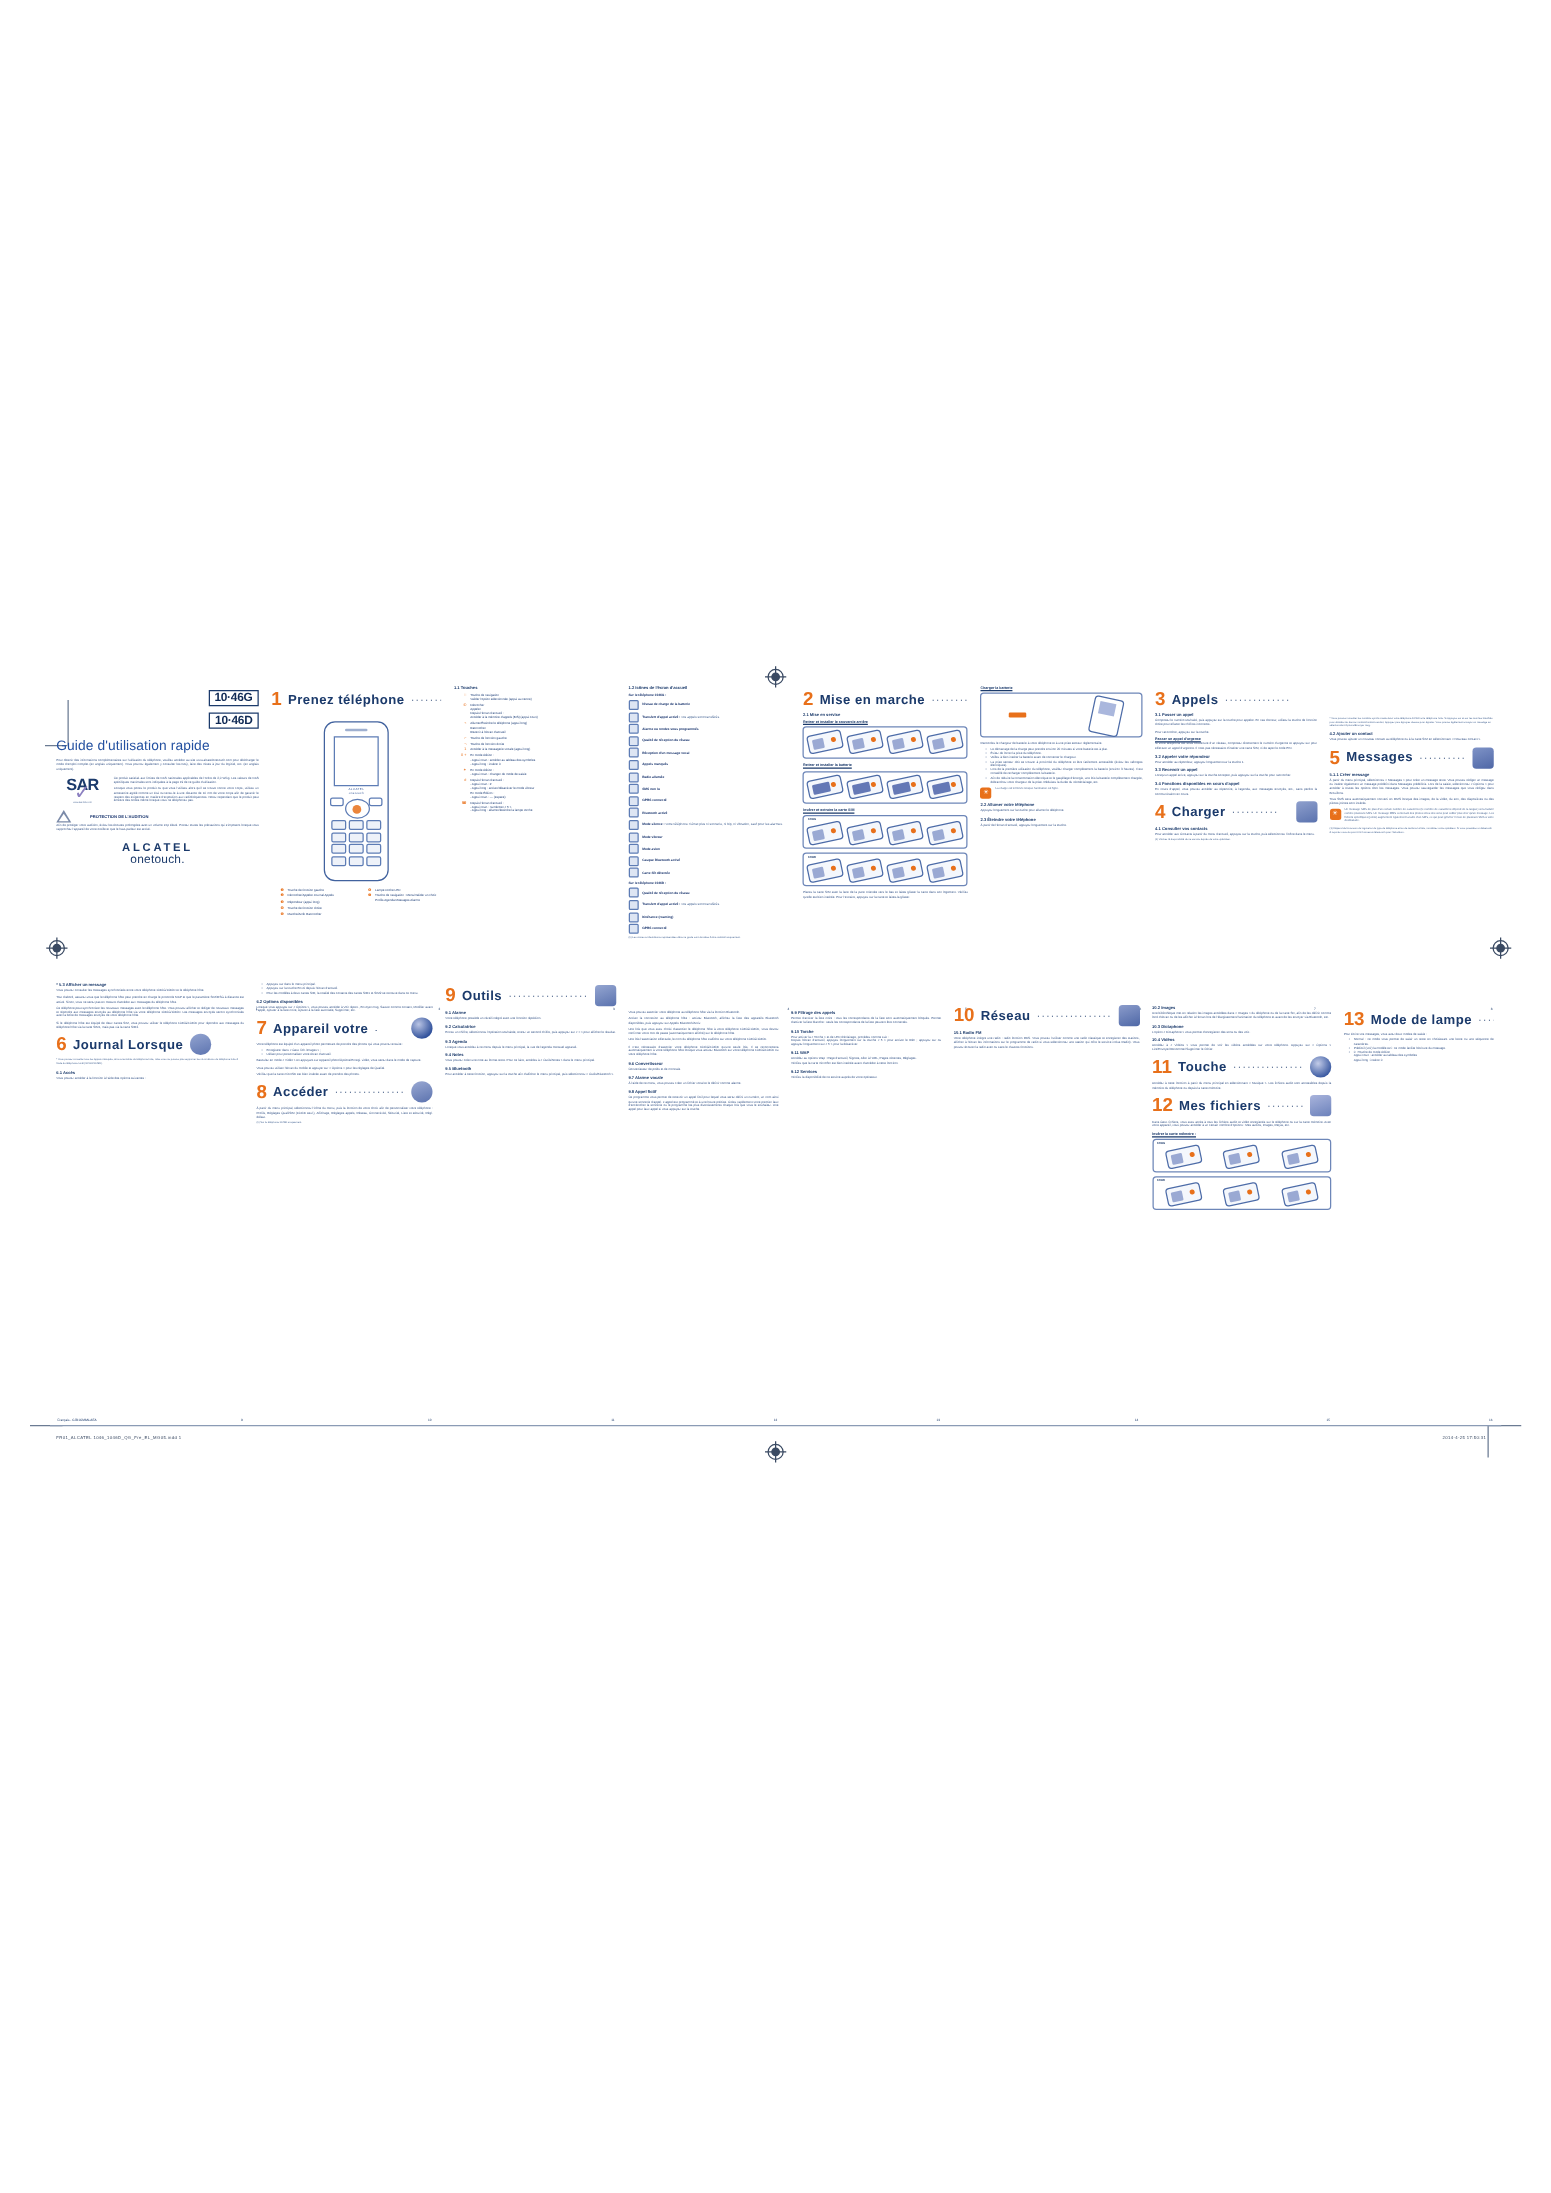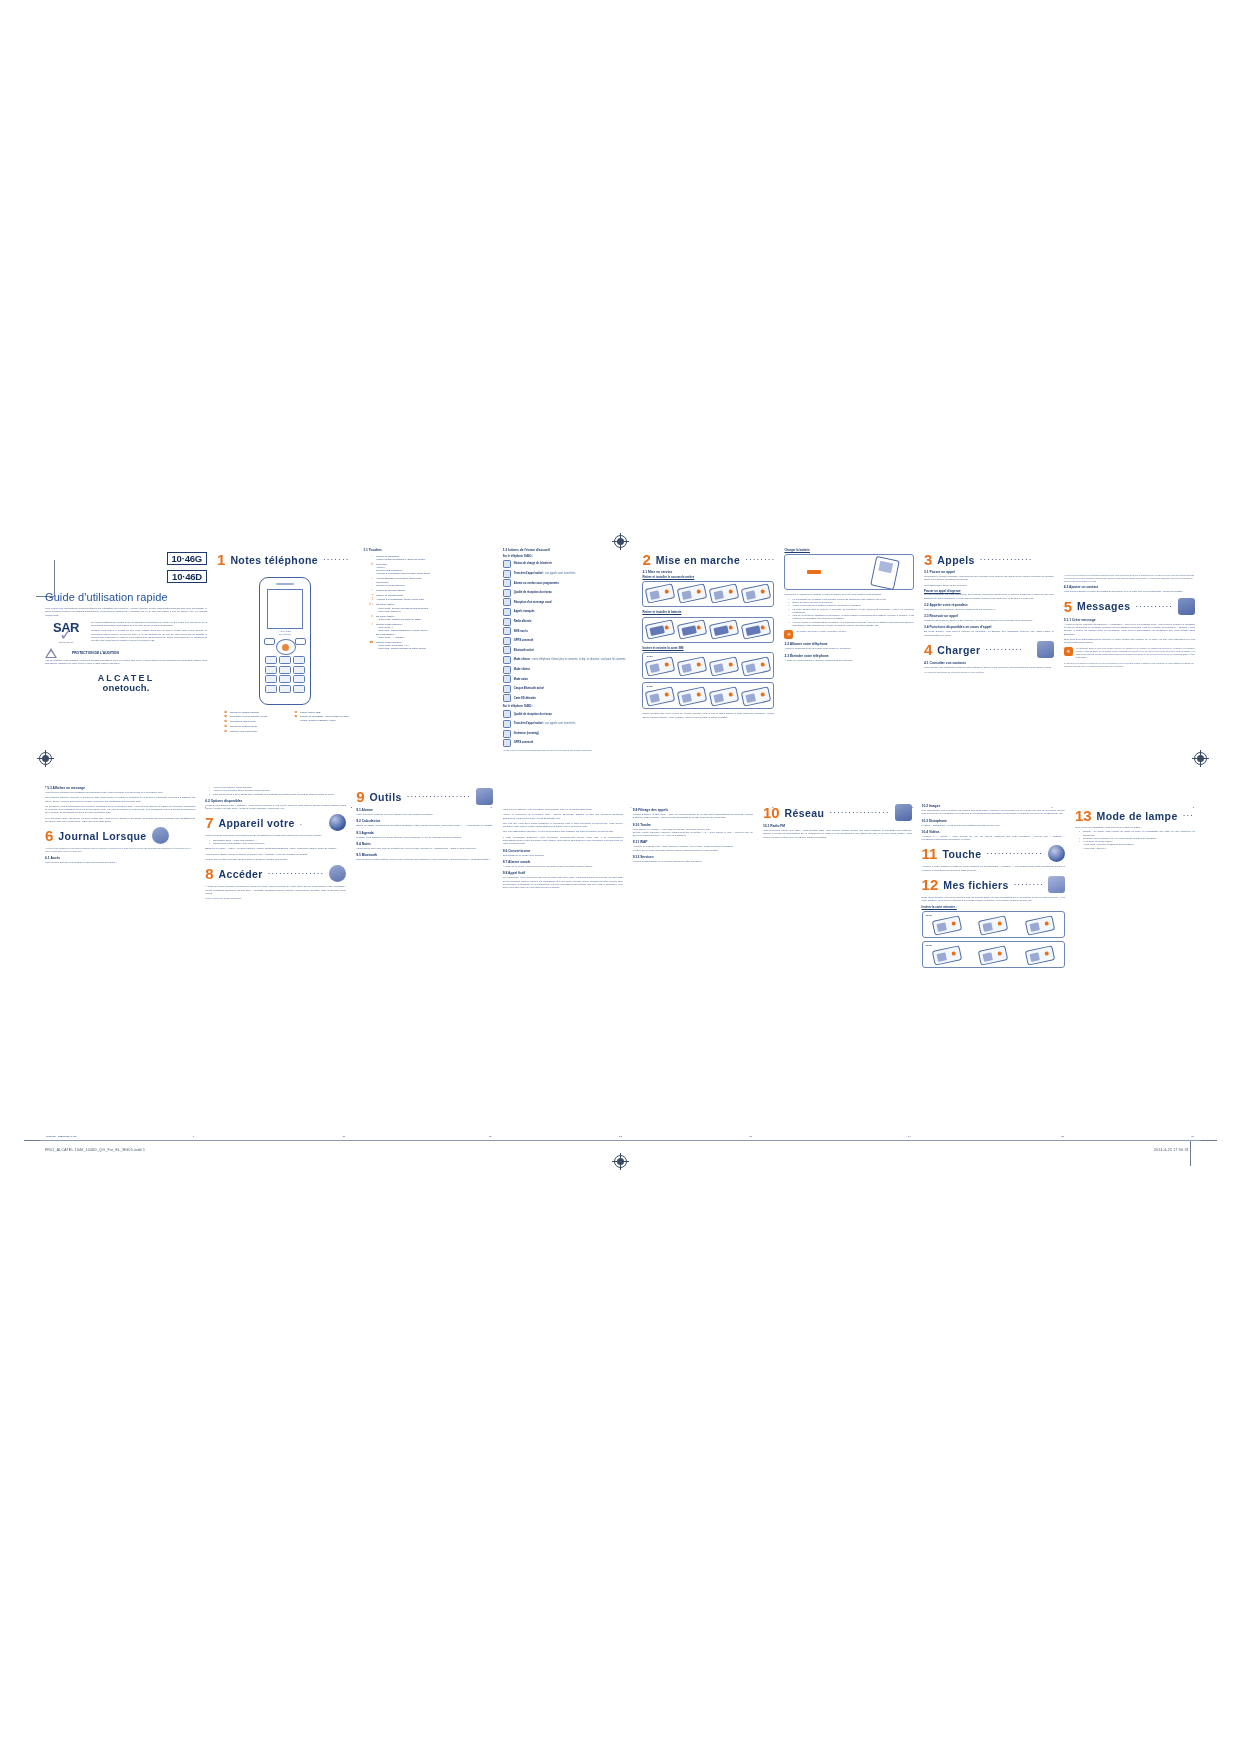--- a/index.html
+++ b/index.html
@@ -66,21 +66,21 @@
        border-bottom:10px solid transparent;position:relative;flex:0 0 12px;}
   .tri:before{content:"";position:absolute;left:-6px;top:0;width:0;height:0;
               border-left:6px solid transparent;border-right:6px solid transparent;
               border-bottom:10px solid #7b8aa8;}
   .tri:after{content:"";position:absolute;left:-4px;top:3px;width:0;height:0;
              border-left:4px solid transparent;border-right:4px solid transparent;
              border-bottom:6.5px solid #fff;}
   .alcatel{text-align:center;margin-top:8px;}
   .alcatel .a1{font-size:9px;font-weight:bold;letter-spacing:2.2px;color:#1b3a6b;
                line-height:10px;}
-  .alcatel .a2{font-size:9.5px;color:#1b3a6b;line-height:10px;letter-spacing:.2px;font-weight:bold;}
+  .alcatel .a2{font-size:9.5px;color:#1b3a6b;line-height:10px;letter-spacing:.2px;}
 
   
   .phone{width:52px;height:128px;border:1px solid #41629e;border-radius:9px;
          margin:10px auto 4px;position:relative;background:#fff;box-sizing:border-box;}
   .phone .spk{position:absolute;left:50%;margin-left:-9px;top:5px;width:18px;height:1.5px;
               border-radius:1px;background:#9fb0d0;}
   .phone .scr{position:absolute;left:7px;right:7px;top:11px;height:38px;
               border:1px solid #5d7cb5;background:#fff;}
   .phone .brand{position:absolute;left:0;right:0;top:52px;text-align:center;
                 font-size:2.4px;color:#41629e;letter-spacing:.3px;line-height:3px;}
@@ -202,21 +202,21 @@
         <div class="alcatel">
           <div class="a1">ALCATEL</div>
           <div class="a2">onetouch.</div>
         </div>
         <div class="foot r">1</div>
       </div>
 
       <div class="panel" style="flex:1.05;">
         <div class="num-head">
           <span class="n">1</span>
-          <span class="t">Notes   téléphone</span>
+          <span class="t">Prenez   téléphone</span>
           <span class="dots">·······</span>
         </div>
         <div class="phone">
           <span class="spk"></span>
           <span class="scr"></span>
           <span class="brand">ALCATEL<br>onetouch</span>
           <span class="sk l"></span>
           <span class="sk r"></span>
           <span class="navpad"></span>
           <span class="keys">

